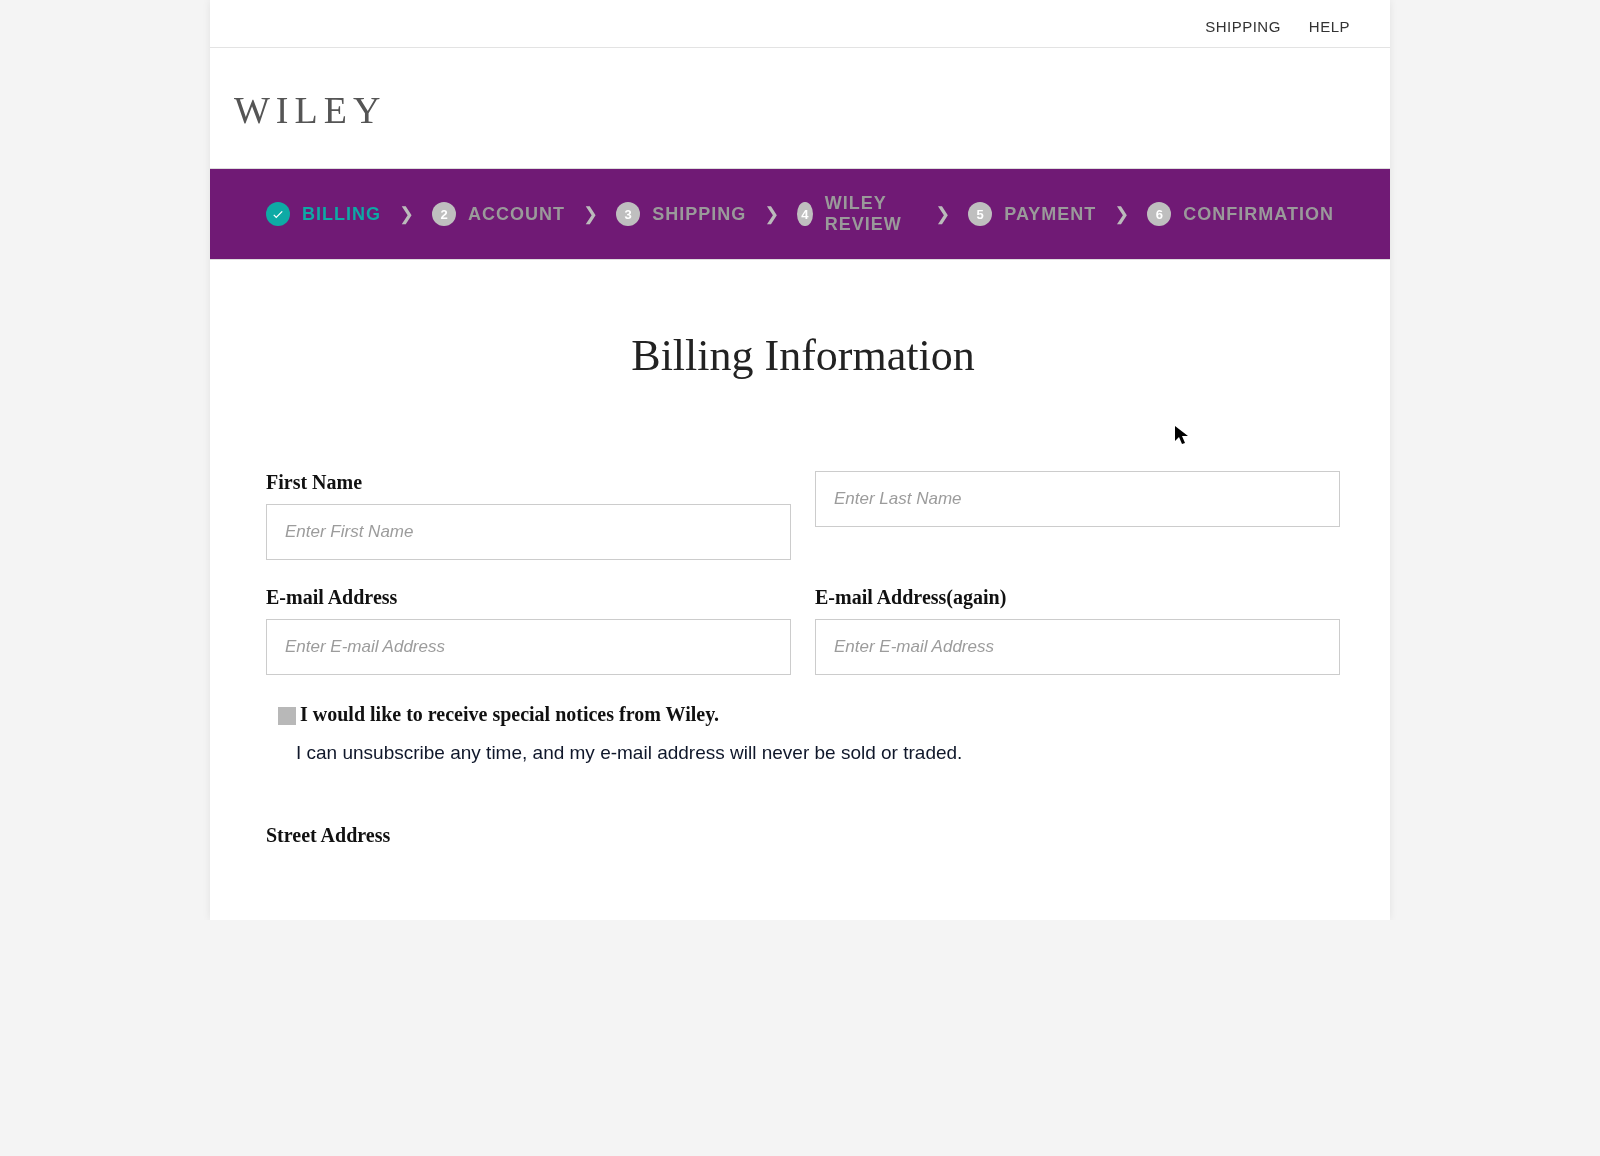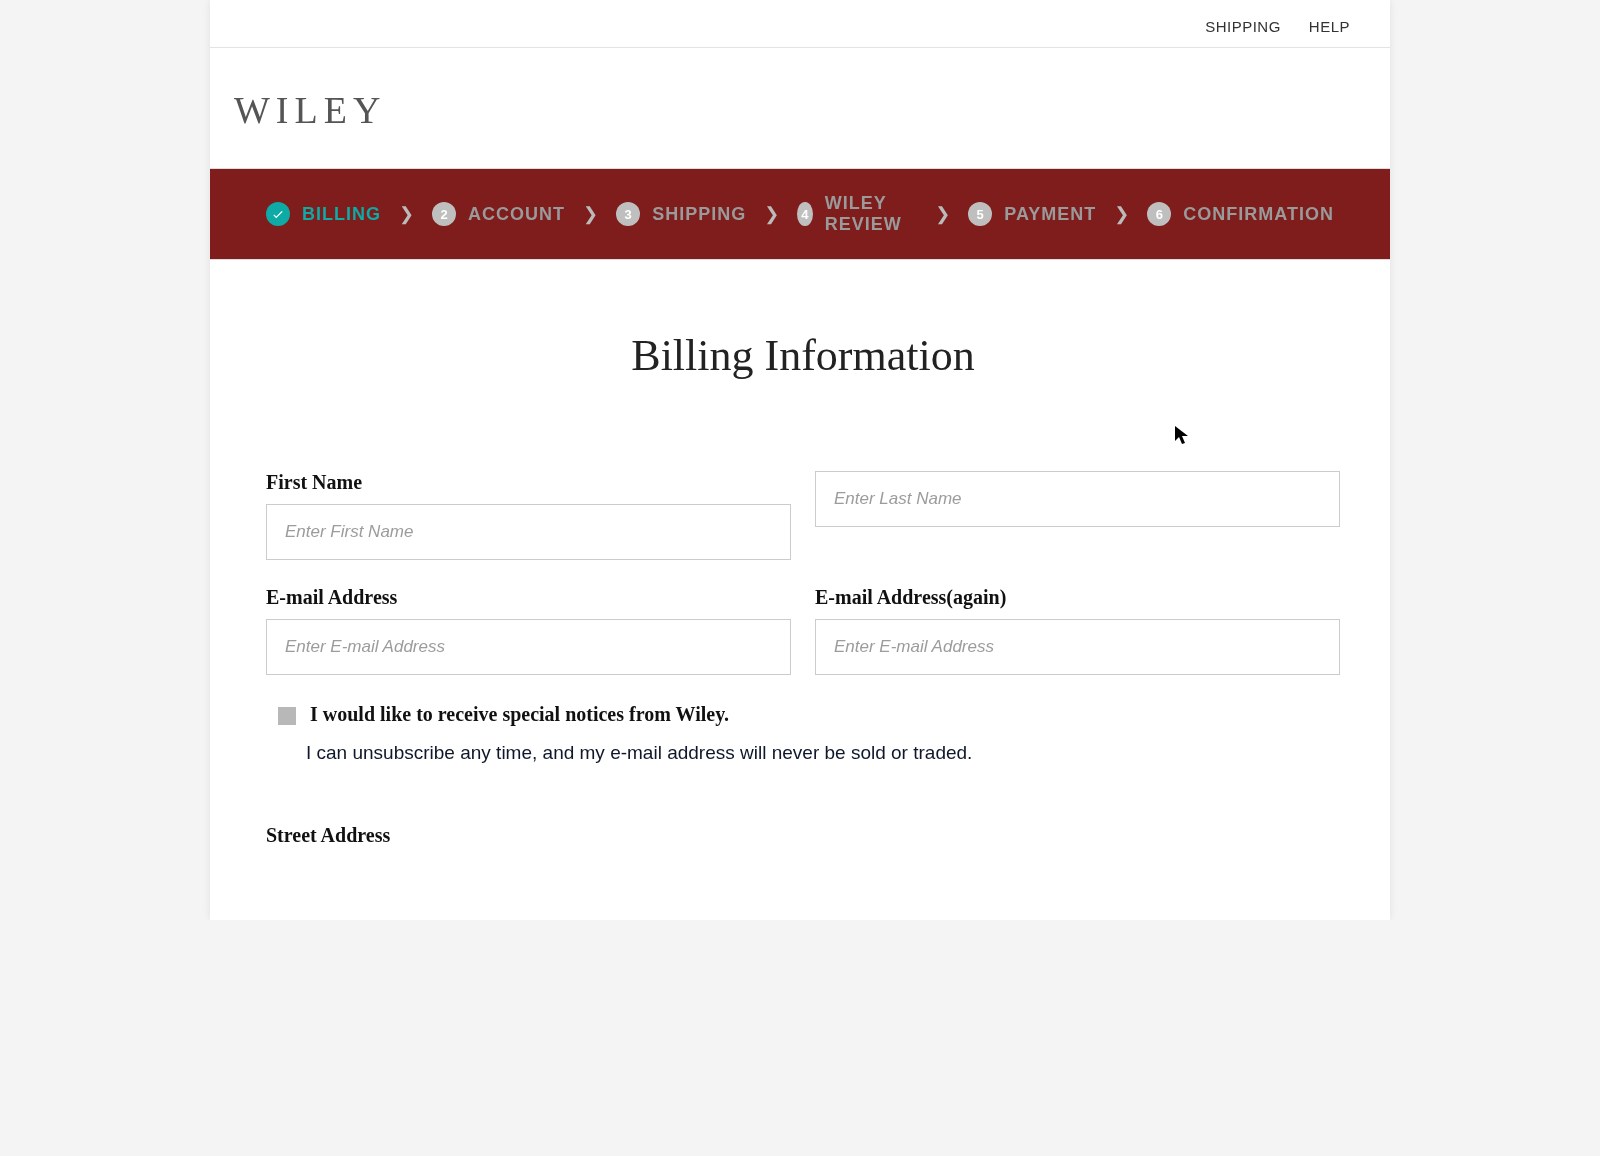--- a/index.html
+++ b/index.html
@@ -27,21 +27,21 @@
   .brand {
     padding: 40px 0 36px 24px;
   }
   .brand-text {
     font-family: Georgia, 'Times New Roman', serif;
     font-size: 38px;
     letter-spacing: 6px;
     color: #555;
   }
   .progress {
-    background: #7f1d1d;
+    background: #701a75;
     border-top: 1px solid #ddd;
     border-bottom: 1px solid #ddd;
     display: flex;
     align-items: center;
     gap: 18px;
     padding: 24px 56px;
     font-family: Arial, Helvetica, sans-serif;
   }
   .step { display:flex; align-items:center; gap:12px; }
   .step-circle {
@@ -61,21 +61,21 @@
   .form-grid { display:grid; grid-template-columns: 1fr 1fr; gap: 26px 24px; }
   .field label { display:block; font-family: Georgia, serif; font-size:20px; font-weight:700; color:#111; margin-bottom:10px; }
   .field input[type=text], .field input[type=email] {
     width:100%; height:56px; border:1px solid #ccc; padding:0 18px;
     font-family: Arial, Helvetica, sans-serif; font-size:17px; font-style:italic; color:#333;
   }
   .field input::placeholder { color:#9c9c9c; }
 
   .verify-note { margin-top:40px; font-family: Georgia, serif; font-size:20px; color:#222; }
 
-  .optin { margin-top:28px; padding-left:12px; display:flex; align-items:flex-start; gap:14px; }
+  .optin { margin-top:28px; padding-left:12px; display:flex; align-items:flex-start; gap:4px; }
   .optin .box { width:18px; height:18px; background:#b8b8b8; margin-top:4px; flex-shrink:0; cursor:pointer; }
   .optin-text .bold { font-family: Georgia, serif; font-size:20px; font-weight:700; color:#111; }
   .optin-text .sub  { font-family: Liberation Sans, sans-serif; font-size:19px; color:#0f172a; margin-top:16px; margin-left:-4px; }
 
   .cutoff-label { margin-top:60px; font-family: Georgia, serif; font-size:20px; font-weight:700; color:#111; }
 
   .cursor { position:absolute; left:964px; top:425px; pointer-events:none; }
   .cursor svg { width:16px; height:20px; }
 </style>
 </head>

